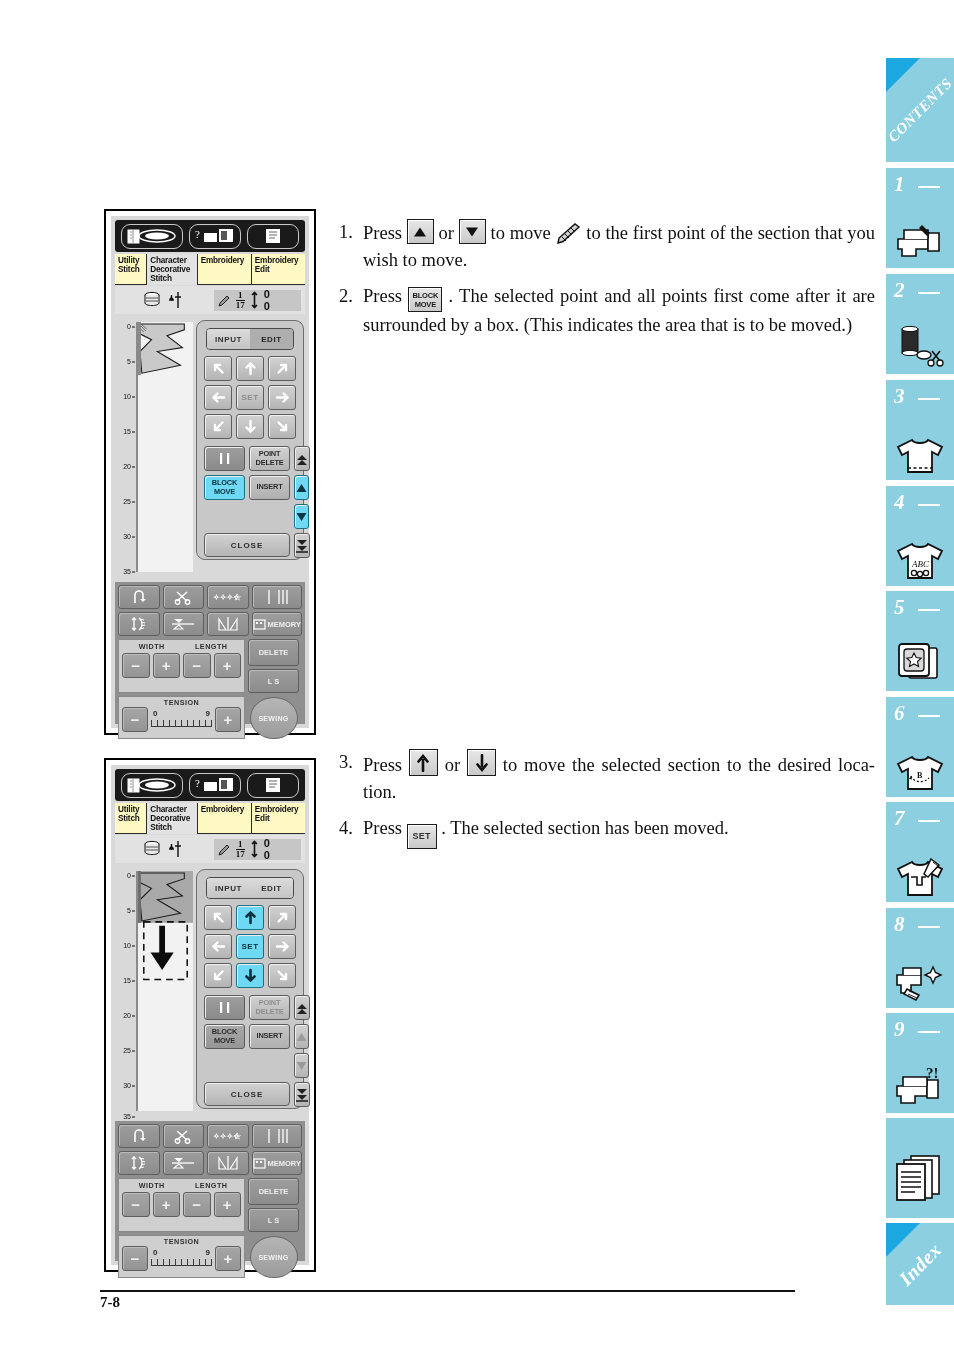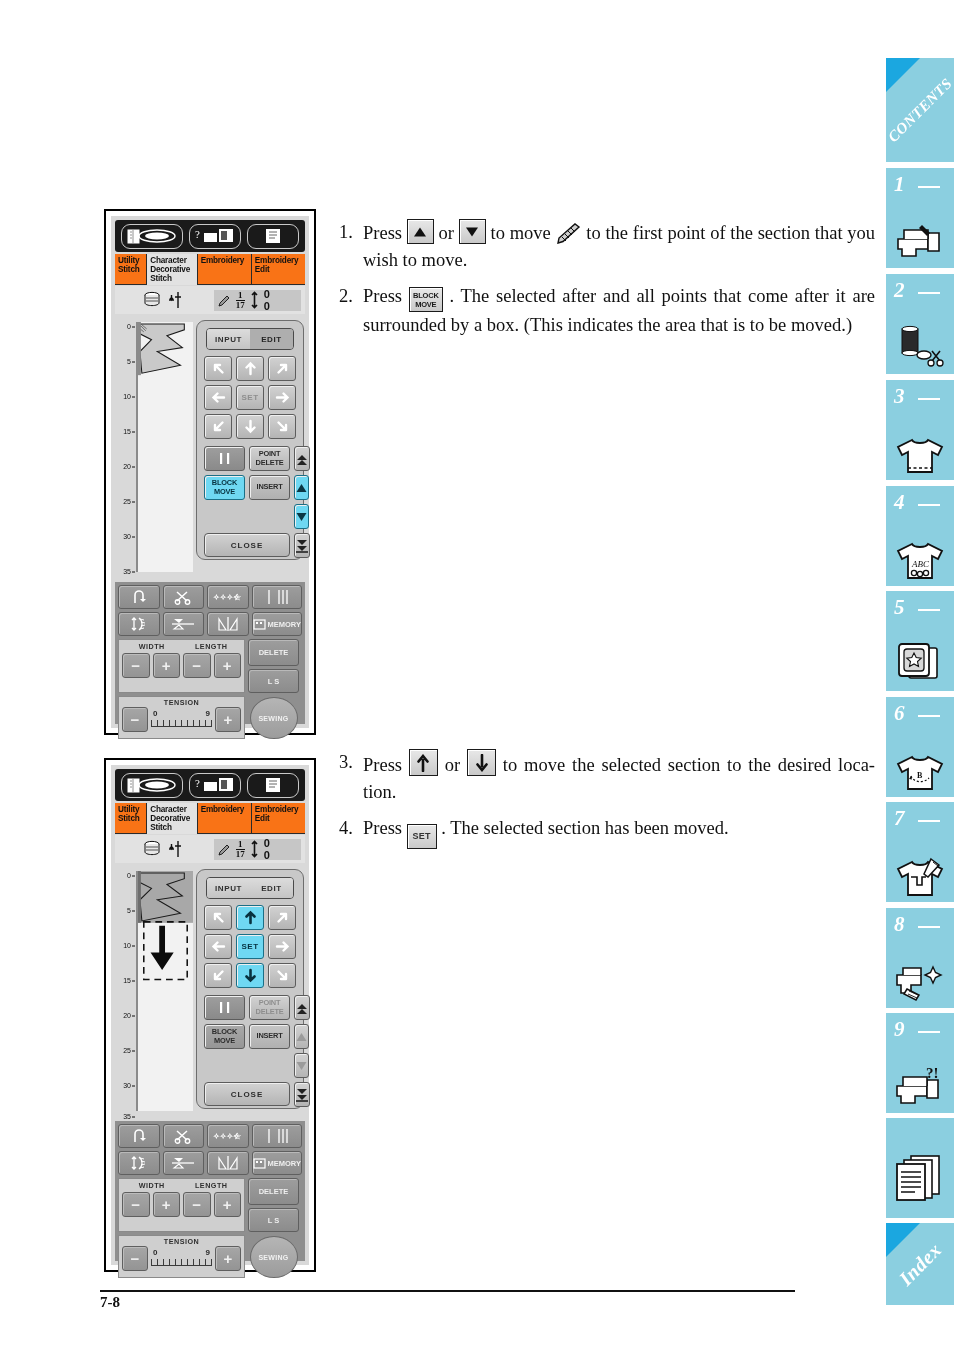--- a/index.html
+++ b/index.html
@@ -65,21 +65,21 @@
   
   .iconbar { position: absolute; left: 4px; top: 4px; right: 4px; height: 32px;
              background: #1a1a1a; border-radius: 3px; display: flex; align-items: center;
              justify-content: space-around; padding: 0 3px; }
   .iconbtn { background:#1a1a1a; border:1.6px solid #c9c9c9; border-radius:9px;
              height: 25px; display:flex; align-items:center; justify-content:center; }
   .ib1 { width: 62px; } .ib2 { width: 52px; } .ib3 { width: 52px; }
 
   
   .tabs { position: absolute; left: 4px; top: 38px; right: 4px; height: 31px; display: flex; }
-  .tab { flex: 1 1 auto; background: #f97316; border-right: 1.4px solid #2a2a2a;
+  .tab { flex: 1 1 auto; background: #fef9c3; border-right: 1.4px solid #2a2a2a;
          border-bottom: 1.4px solid #2a2a2a;
          font-family: "Liberation Sans", sans-serif; font-weight: bold;
          font-size: 8.2px; color: #111; line-height: 9.2px;
          padding: 2px 2px 0 3px; letter-spacing: -.2px; }
   .tab.active { background: #e2e2e2; border-bottom: none; }
   .tab:last-child { border-right: none; }
 
   
   .status { position: absolute; left: 4px; top: 70px; right: 4px; height: 28px;
             background: #e2e2e2; display: flex; align-items: center; }
@@ -504,21 +504,21 @@
             <path d="M6 14l4 4M9 11l4 4M12 8l4 4M15 5l4 4" stroke="#111" stroke-width="1"></path>
           </svg>
         <span>to the first point of the section that you wish to move.</span>
       </div>
     </div>
     <div class="step">
       <div class="step-num">2.</div>
       <div class="step-body">
         <span>Press</span>
         <span class="key key-block">BLOCK<br>MOVE</span>
-        <span>. The selected after and all points that come after it are surrounded by a box. (This indicates the area that is to be moved.)</span>
+        <span>. The selected point and all points first come after it are surrounded by a box. (This indicates the area that is to be moved.)</span>
       </div>
     </div>
   </div>
 
   <div class="fig fig-b">
     <div class="lcd">
 
       <div class="iconbar">
         <div class="iconbtn ib1">
           <svg width="52" height="18" viewBox="0 0 52 18">

